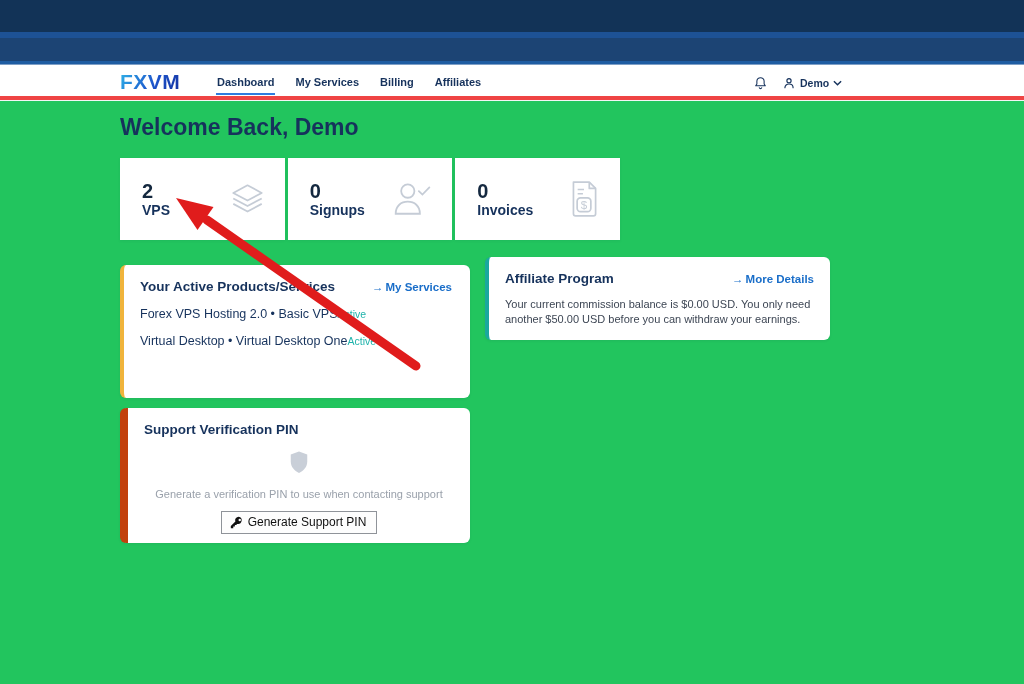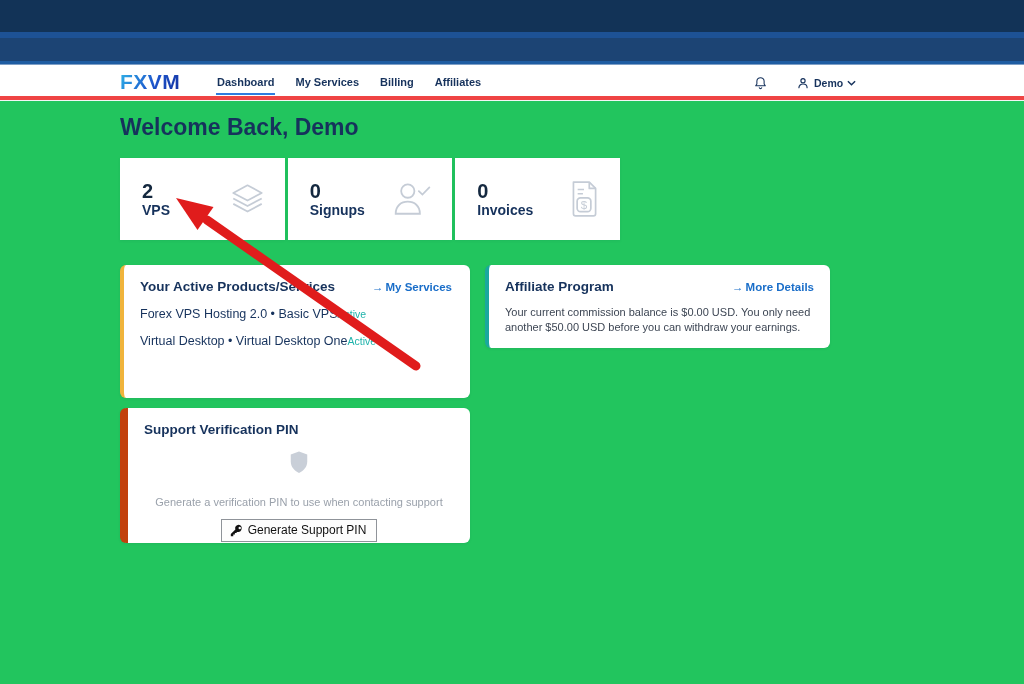--- a/index.html
+++ b/index.html
@@ -15,56 +15,56 @@
   
   .nav { position:relative; height:35px; background:#ffffff; border-bottom:4px solid #ef4444; }
   .logo { position:absolute; left:120px; top:5px; font-size:21px; font-weight:800; letter-spacing:.5px;
           background:linear-gradient(120deg,#2fb4e8 0%,#1d55cc 55%,#13309e 100%);
           -webkit-background-clip:text; background-clip:text; color:transparent; }
   .navlist { position:absolute; left:216px; top:0; height:35px; display:flex; align-items:stretch; }
   .navitem { display:flex; align-items:center; margin-right:19px; font-size:11px; font-weight:700;
              color:#16325c; cursor:pointer; padding-top:2px; }
   .navitem span { padding:4px 1px 5px; border-bottom:2.5px solid transparent; }
   .navitem.active span { border-bottom-color:#2e7ce0; }
-  .navright { position:absolute; left:753px; top:0; height:35px; display:flex; align-items:center; gap:28px; }
+  .navright { position:absolute; left:753px; top:0; height:35px; display:flex; align-items:center; gap:14px; }
   .bell { width:15px; height:16px; cursor:pointer; }
   .usermenu { display:flex; align-items:center; gap:4px; cursor:pointer; color:#16325c;
               font-size:10.5px; font-weight:600; }
 
   
   .main { position:absolute; left:0; top:101px; width:1024px; height:583px; background:#22c55e; }
   .welcome { position:absolute; left:120px; top:13px; font-size:23px; font-weight:800; color:#16325c; }
 
   .stats { position:absolute; left:120px; top:57px; width:500px; height:82px; display:flex; gap:3px; }
   .stat { flex:1; background:#ffffff; box-shadow:0 1px 3px rgba(20,40,80,.07); display:flex;
           align-items:center; justify-content:space-between; padding:0 20px 0 22px; }
   .stat .num { font-size:20px; font-weight:800; color:#14283f; line-height:1.1; }
   .stat .lbl { font-size:14px; font-weight:700; color:#16325c; }
 
   .card { position:absolute; background:#ffffff; border-radius:6px;
           box-shadow:0 1px 3px rgba(20,40,80,.08); }
   .card-products  { left:120px; top:164px; width:350px; height:133px; border-left:4px solid #f0b43c; padding:14px 18px 10px 16px; }
-  .card-affiliate { left:485px; top:164px; width:345px; height:83px;  border-left:4px solid #1aa89f; padding:14px 16px 10px 16px; }
+  .card-affiliate { left:485px; top:156px; width:345px; height:83px;  border-left:4px solid #1aa89f; padding:14px 16px 10px 16px; }
   .card-support   { left:120px; top:307px; width:350px; height:135px; border-left:8px solid #c2410c; padding:14px 16px 12px 16px; }
 
   .card-head { display:flex; justify-content:space-between; align-items:baseline; }
   .card-title { font-size:13.5px; font-weight:800; color:#16325c; }
   .card-link { font-size:11.5px; font-weight:600; color:#1a6ec9; cursor:pointer; white-space:nowrap; }
   .card-link .arr { font-weight:700; margin-right:2px; }
 
   .svc-item { margin-top:13px; font-size:12.5px; color:#16325c; }
   .svc-item:first-of-type { margin-top:18px; }
   .svc-status { font-size:10.5px; color:#1fb3ab; }
   .view-more { margin-top:21px; font-size:12px; color:#9aa1ab; cursor:pointer; }
 
   .aff-body { margin-top:11px; font-size:11px; line-height:1.35; color:#3d4654; }
 
   .support-center { text-align:center; }
   .shield-wrap { margin-top:13px; }
-  .support-desc { margin-top:17px; font-size:11px; color:#9aa1ab;text-align:center; }
+  .support-desc { margin-top:9px; font-size:11px; color:#9aa1ab;text-align:center; }
   .pin-btn { margin-top:11px; display:inline-flex; align-items:flex-end; gap:5px; background:#fdfdfd;
              border:1px solid #8f9399; padding:3px 10px 4px 8px; font-size:12px; color:#111;
              font-family:"Liberation Sans",sans-serif; cursor:pointer; }
 
   .annot { position:absolute; left:0; top:0; width:1024px; height:684px; pointer-events:none; }
 </style>
 </head>
 <body>
 
 <div class="bar1"></div>

